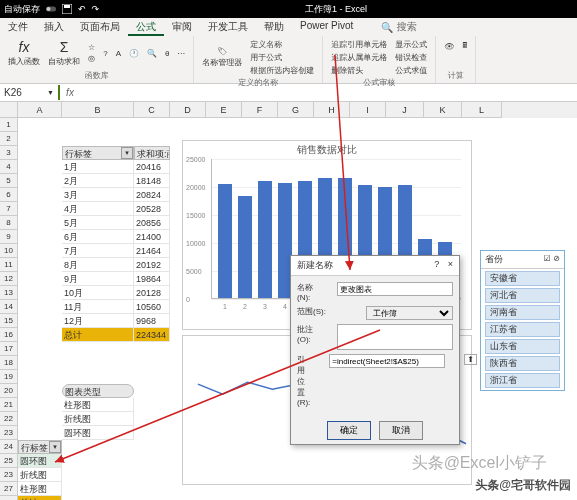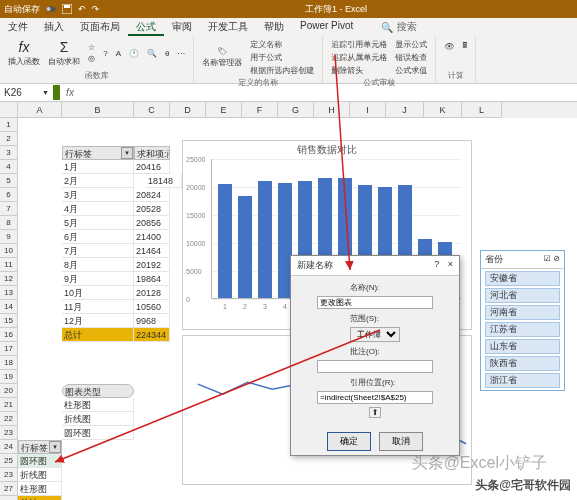--- a/index.html
+++ b/index.html
@@ -1,36 +1,36 @@
 <!DOCTYPE html>
 <html><head>
 <meta charset="utf-8">
 <style>
   * { margin: 0; padding: 0; box-sizing: border-box; font-family: "Microsoft YaHei", sans-serif; }
   body { background: #fff; font-size: 10px; color: #333; width: 577px; height: 500px; overflow: hidden; position: relative; }
 
-  .titlebar { background: #a16207; height: 18px; display: flex; align-items: center; color: #fff; font-size: 9px; padding: 0 4px; }
+  .titlebar { background: #000000; height: 18px; display: flex; align-items: center; color: #fff; font-size: 9px; padding: 0 4px; }
   .titlebar .qat { display: flex; gap: 6px; align-items: center; }
   .titlebar .title-center { flex: 1; text-align: center; font-size: 9px; }
   .titlebar svg { width: 10px; height: 10px; }
 
   .ribbon-tabs { background: #f3f2f1; height: 18px; display: flex; font-size: 10px; }
   .ribbon-tabs .tab { padding: 2px 8px; cursor: pointer; }
   .ribbon-tabs .tab.active { border-bottom: 2px solid #0a5a2c; color: #0a5a2c; font-weight: 500; }
   .search-area { margin-left: 20px; display: flex; align-items: center; gap: 3px; color: #666; }
 
   .ribbon { background: #f3f2f1; height: 48px; display: flex; border-bottom: 1px solid #ccc; font-size: 8px; }
   .ribbon-group { border-right: 1px solid #ddd; padding: 2px 6px; display: flex; flex-direction: column; align-items: center; justify-content: space-between; }
   .ribbon-group .grp-body { display: flex; gap: 4px; align-items: center; }
   .ribbon-group .grp-label { font-size: 8px; color: #666; text-align: center; }
   .ribbon-btn { display: flex; flex-direction: column; align-items: center; gap: 1px; padding: 1px 2px; cursor: pointer; }
   .ribbon-small { font-size: 8px; color: #444; padding: 1px 2px; white-space: nowrap; }
 
   .namebox-row { height: 18px; display: flex; align-items: center; border-bottom: 1px solid #ccc; background: #fff; }
-  .name-box { width: 60px; border-right: 7px solid #4d7c0f; padding: 2px 4px; font-size: 10px; display: flex; align-items: center; justify-content: space-between; }
+  .name-box { width: 60px; border-right: 2px solid #4d7c0f; padding: 2px 4px; font-size: 10px; display: flex; align-items: center; justify-content: space-between; }
   .fx-icon { width: 20px; text-align: center; color: #666; font-style: italic; }
   .formula-bar { flex: 1; padding: 2px 4px; font-size: 10px; }
 
   .sheet-area { position: relative; display: flex; }
   .row-headers { width: 18px; background: #f0f0f0; }
   .col-headers { height: 16px; background: #f0f0f0; display: flex; }
   .col-headers .corner { width: 18px; border-right: 1px solid #ccc; border-bottom: 1px solid #ccc; background: #f0f0f0; }
   .col-headers .ch { border-right: 1px solid #ccc; border-bottom: 1px solid #ccc; text-align: center; font-size: 9px; line-height: 16px; color: #333; }
   .row-headers .rh { height: 14px; line-height: 14px; border-bottom: 1px solid #ccc; border-right: 1px solid #ccc; text-align: center; font-size: 8px; color: #333; }
 
@@ -49,21 +49,21 @@
   .y-tick { position: absolute; left: -26px; font-size: 7px; color: #888; transform: translateY(-50%); }
   .x-tick { position: absolute; bottom: -12px; font-size: 7px; color: #888; transform: translateX(-50%); }
   .gridline { position: absolute; left: 0; right: 0; border-top: 1px solid #eee; }
 
   .chart2 { left: 182px; top: 335px; width: 290px; height: 150px; }
   .line-svg { width: 100%; height: 110px; }
 
   .dialog { position: absolute; left: 290px; top: 255px; width: 170px; background: #f0f0f0; border: 1px solid #888; box-shadow: 2px 2px 6px rgba(0,0,0,0.3); font-size: 9px; z-index: 20; }
   .dialog-title { background: #fff; padding: 3px 6px; display: flex; justify-content: space-between; border-bottom: 1px solid #ccc; font-size: 9px; }
   .dialog-body { padding: 6px; }
-  .dlg-row { display: flex; align-items: center; gap: 3px; margin-bottom: 4px; flex-direction: column; }
+  .dlg-row { display: flex; align-items: flex-start; gap: 19px; margin-bottom: 4px; }
   .dlg-row label { width: 50px; font-size: 8px; }
   .dlg-row input, .dlg-row select { flex: 1; border: 1px solid #aaa; font-size: 8px; padding: 1px 2px; height: 14px; }
   .dlg-btns { display: flex; justify-content: center; gap: 8px; padding: 4px; }
   .dlg-btns button { padding: 2px 12px; font-size: 9px; border: 1px solid #888; background: #e8e8e8; cursor: pointer; }
   .dlg-btns button.primary { border: 1px solid #2b579a; }
 
   .slicer { position: absolute; left: 480px; top: 250px; width: 85px; background: #fff; border: 1px solid #7ab0d8; font-size: 9px; z-index: 5; }
   .slicer-head { background: #fff; padding: 2px 4px; display: flex; justify-content: space-between; border-bottom: 1px solid #ccc; font-weight: 500; }
   .slicer-item { margin: 2px 4px; padding: 0 4px; background: #d9e7f5; border: 1px solid #a8c6e4; cursor: pointer; }
 
@@ -245,21 +245,21 @@
       <div class="rh">27</div>
       <div class="rh">28</div>
     </div>
   <div class="grid" id="grid">
       <div class="cell header" style="left: 44px; top: 28px; width: 72px; height: 14px;">行标签</div>
       <div class="cell header" style="left: 116px; top: 28px; width: 36px; height: 14px;">求和项:商品数量</div>
       <div class="dropdown-btn" style="left: 103px; top: 29px;">▾</div>
       <div class="cell" style="left: 44px; top: 42px; width: 72px; height: 14px;">1月</div>
       <div class="cell" style="left: 116px; top: 42px; width: 36px; height: 14px;">20416</div>
       <div class="cell" style="left: 44px; top: 56px; width: 72px; height: 14px;">2月</div>
-      <div class="cell" style="left: 128px; top: 56px; width: 36px; height: 14px;">18148</div>
+      <div class="cell" style="left: 116px; top: 56px; width: 36px; height: 14px;">18148</div>
       <div class="cell" style="left: 44px; top: 70px; width: 72px; height: 14px;">3月</div>
       <div class="cell" style="left: 116px; top: 70px; width: 36px; height: 14px;">20824</div>
       <div class="cell" style="left: 44px; top: 84px; width: 72px; height: 14px;">4月</div>
       <div class="cell" style="left: 116px; top: 84px; width: 36px; height: 14px;">20528</div>
       <div class="cell" style="left: 44px; top: 98px; width: 72px; height: 14px;">5月</div>
       <div class="cell" style="left: 116px; top: 98px; width: 36px; height: 14px;">20856</div>
       <div class="cell" style="left: 44px; top: 112px; width: 72px; height: 14px;">6月</div>
       <div class="cell" style="left: 116px; top: 112px; width: 36px; height: 14px;">21400</div>
       <div class="cell" style="left: 44px; top: 126px; width: 72px; height: 14px;">7月</div>
       <div class="cell" style="left: 116px; top: 126px; width: 36px; height: 14px;">21464</div>

